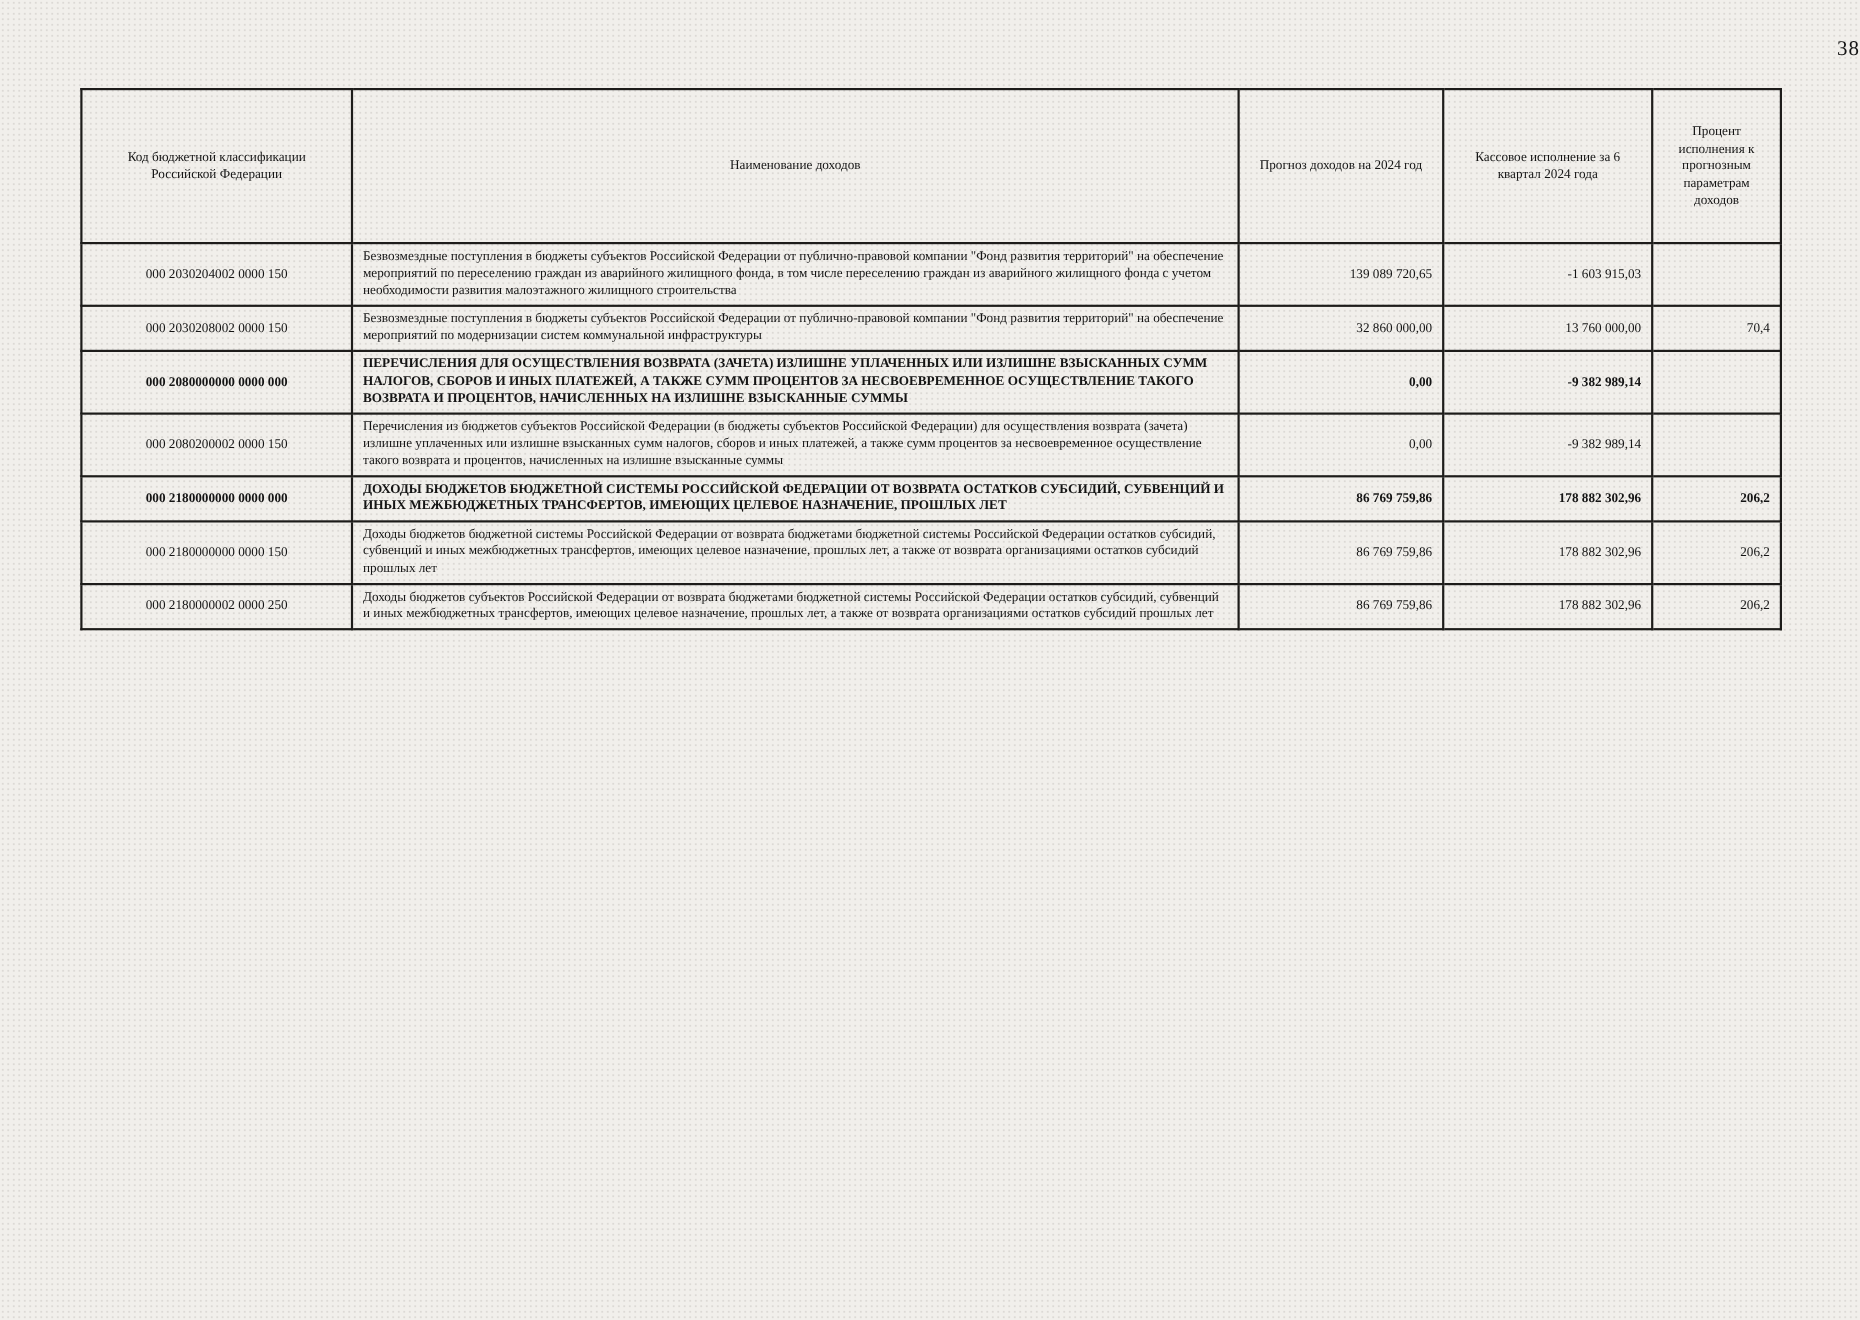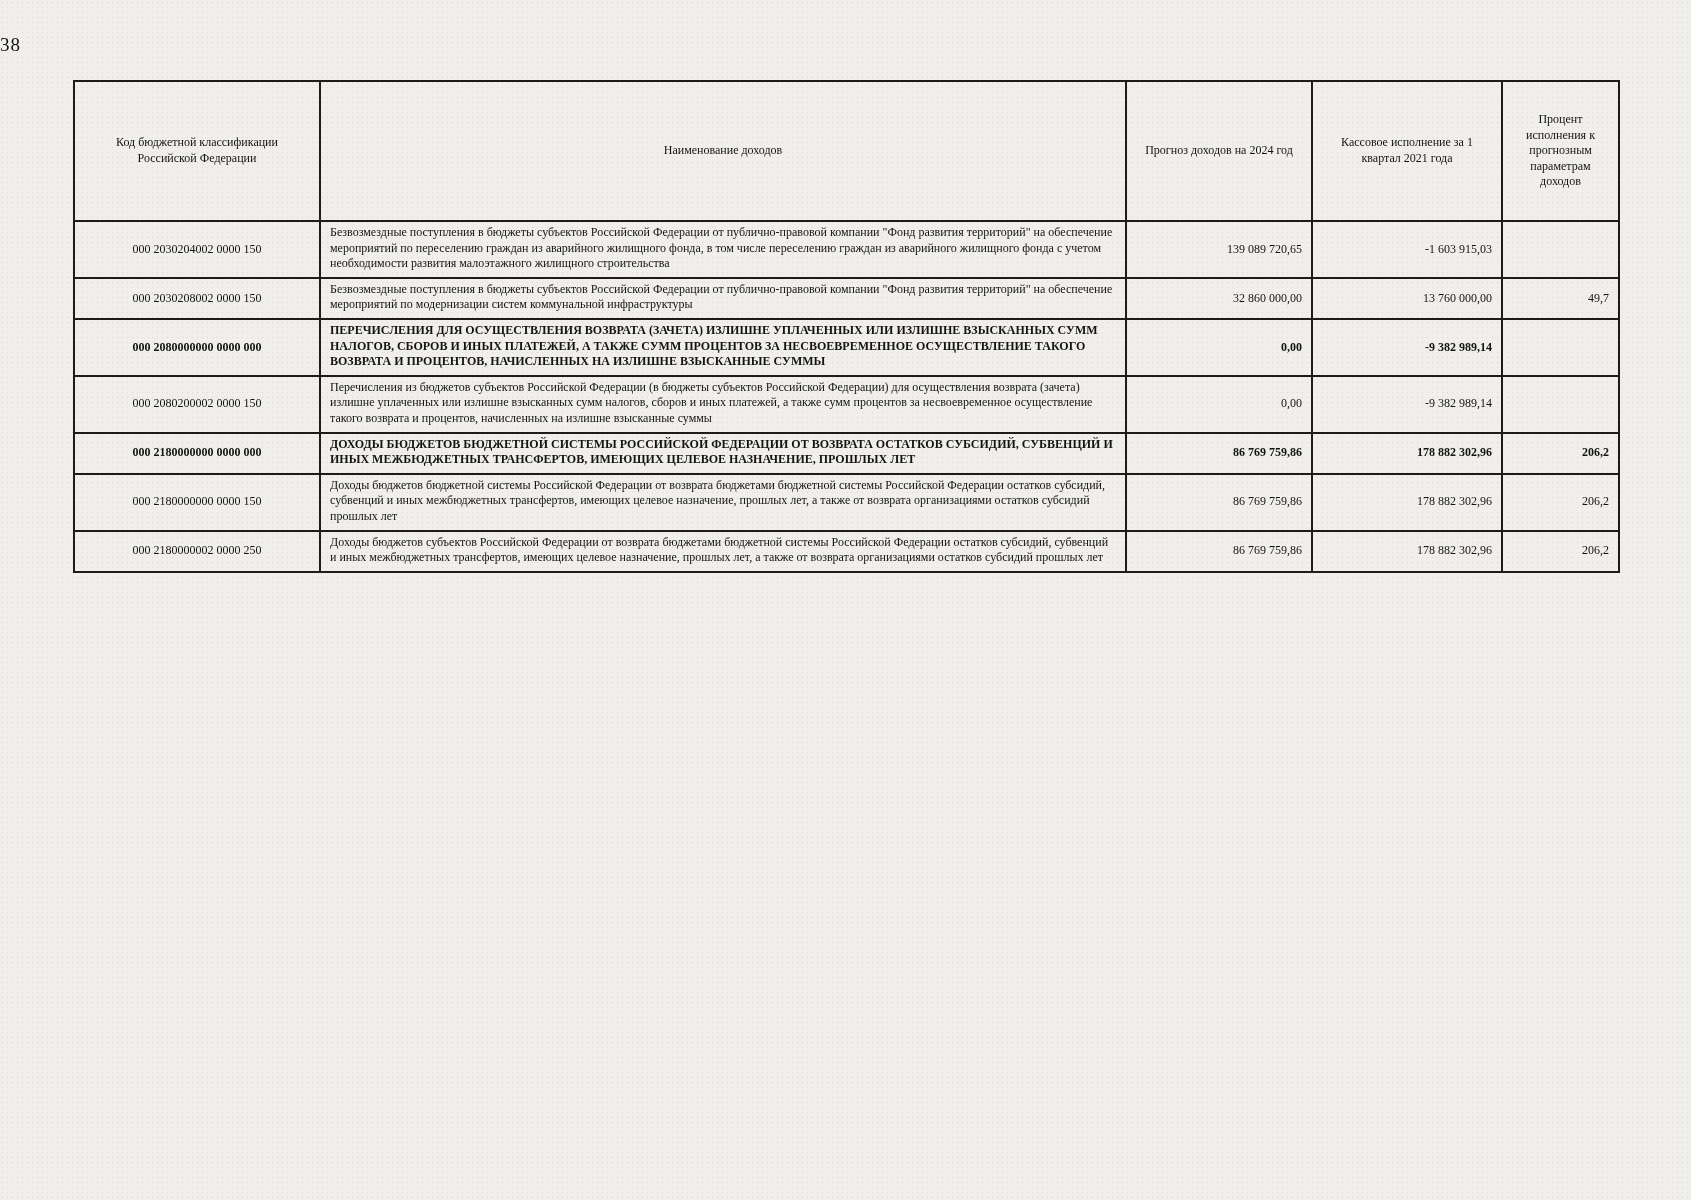--- a/index.html
+++ b/index.html
@@ -13,21 +13,21 @@
   }
   .page {
     width: 1691px;
     height: 1200px;
     background-color: #f1efeb;
     background-image: radial-gradient(circle, rgba(110,104,96,0.16) 0.7px, transparent 0.9px);
     background-size: 5px 5px;
     padding-top: 34px;
   }
   .page-number {
-    text-align: left;
+    text-align: right;
     font-size: 19px;
     letter-spacing: 1px;
     margin-bottom: 24px;
   }
   table.budget-table {
     border-collapse: collapse;
     table-layout: fixed;
     width: 1545px;
     margin-left: 73px;
     background: transparent;
@@ -83,40 +83,40 @@
       <col class="c-name">
       <col class="c-forecast">
       <col class="c-cash">
       <col class="c-percent">
     </colgroup>
     <thead>
       <tr>
         <th>Код бюджетной классификации Российской Федерации</th>
         <th>Наименование доходов</th>
         <th>Прогноз доходов на 2024 год</th>
-        <th>Кассовое исполнение за 1 квартал 2021 года</th>
+        <th>Кассовое исполнение за 6 квартал 2024 года</th>
         <th>Процент исполнения к прогнозным параметрам доходов</th>
       </tr>
     </thead>
     <tbody>
 
       <tr>
         <td class="code">000 2030204002 0000 150</td>
         <td class="name">Безвозмездные поступления в бюджеты субъектов Российской Федерации от публично-правовой компании "Фонд развития территорий" на обеспечение мероприятий по переселению граждан из аварийного жилищного фонда, в том числе переселению граждан из аварийного жилищного фонда с учетом необходимости развития малоэтажного жилищного строительства</td>
         <td class="num">139 089 720,65</td>
         <td class="num">-1 603 915,03</td>
         <td class="num"></td>
       </tr>
 
       <tr>
         <td class="code">000 2030208002 0000 150</td>
         <td class="name">Безвозмездные поступления в бюджеты субъектов Российской Федерации от публично-правовой компании "Фонд развития территорий" на обеспечение мероприятий по модернизации систем коммунальной инфраструктуры</td>
         <td class="num">32 860 000,00</td>
         <td class="num">13 760 000,00</td>
-        <td class="num">49,7</td>
+        <td class="num">70,4</td>
       </tr>
 
 
       <tr class="row-bold">
         <td class="code">000 2080000000 0000 000</td>
         <td class="name">ПЕРЕЧИСЛЕНИЯ ДЛЯ ОСУЩЕСТВЛЕНИЯ ВОЗВРАТА (ЗАЧЕТА) ИЗЛИШНЕ УПЛАЧЕННЫХ ИЛИ ИЗЛИШНЕ ВЗЫСКАННЫХ СУММ НАЛОГОВ, СБОРОВ И ИНЫХ ПЛАТЕЖЕЙ, А ТАКЖЕ СУММ ПРОЦЕНТОВ ЗА НЕСВОЕВРЕМЕННОЕ ОСУЩЕСТВЛЕНИЕ ТАКОГО ВОЗВРАТА И ПРОЦЕНТОВ, НАЧИСЛЕННЫХ НА ИЗЛИШНЕ ВЗЫСКАННЫЕ СУММЫ</td>
         <td class="num">0,00</td>
         <td class="num">-9 382 989,14</td>
         <td class="num"></td>
       </tr>

